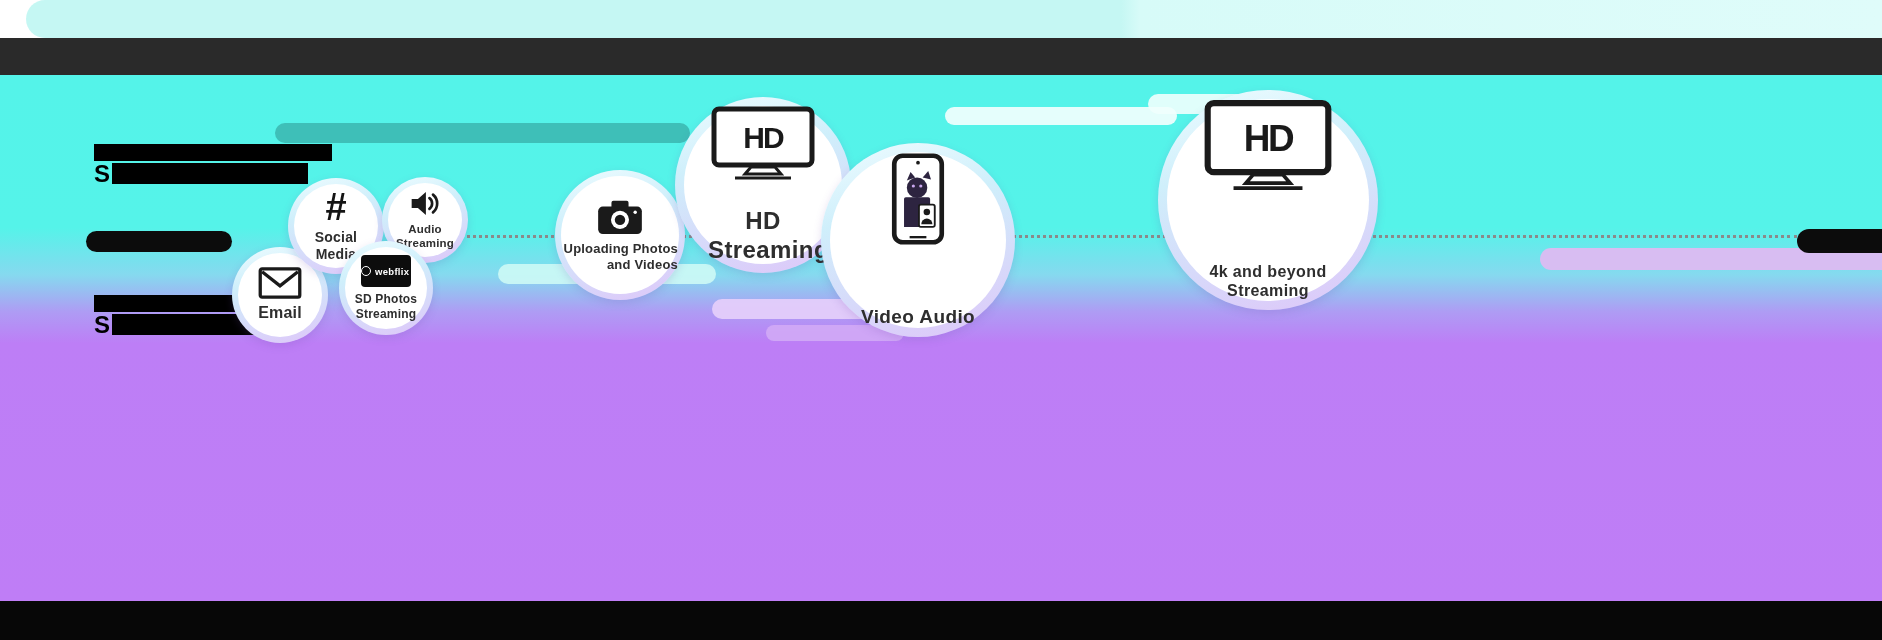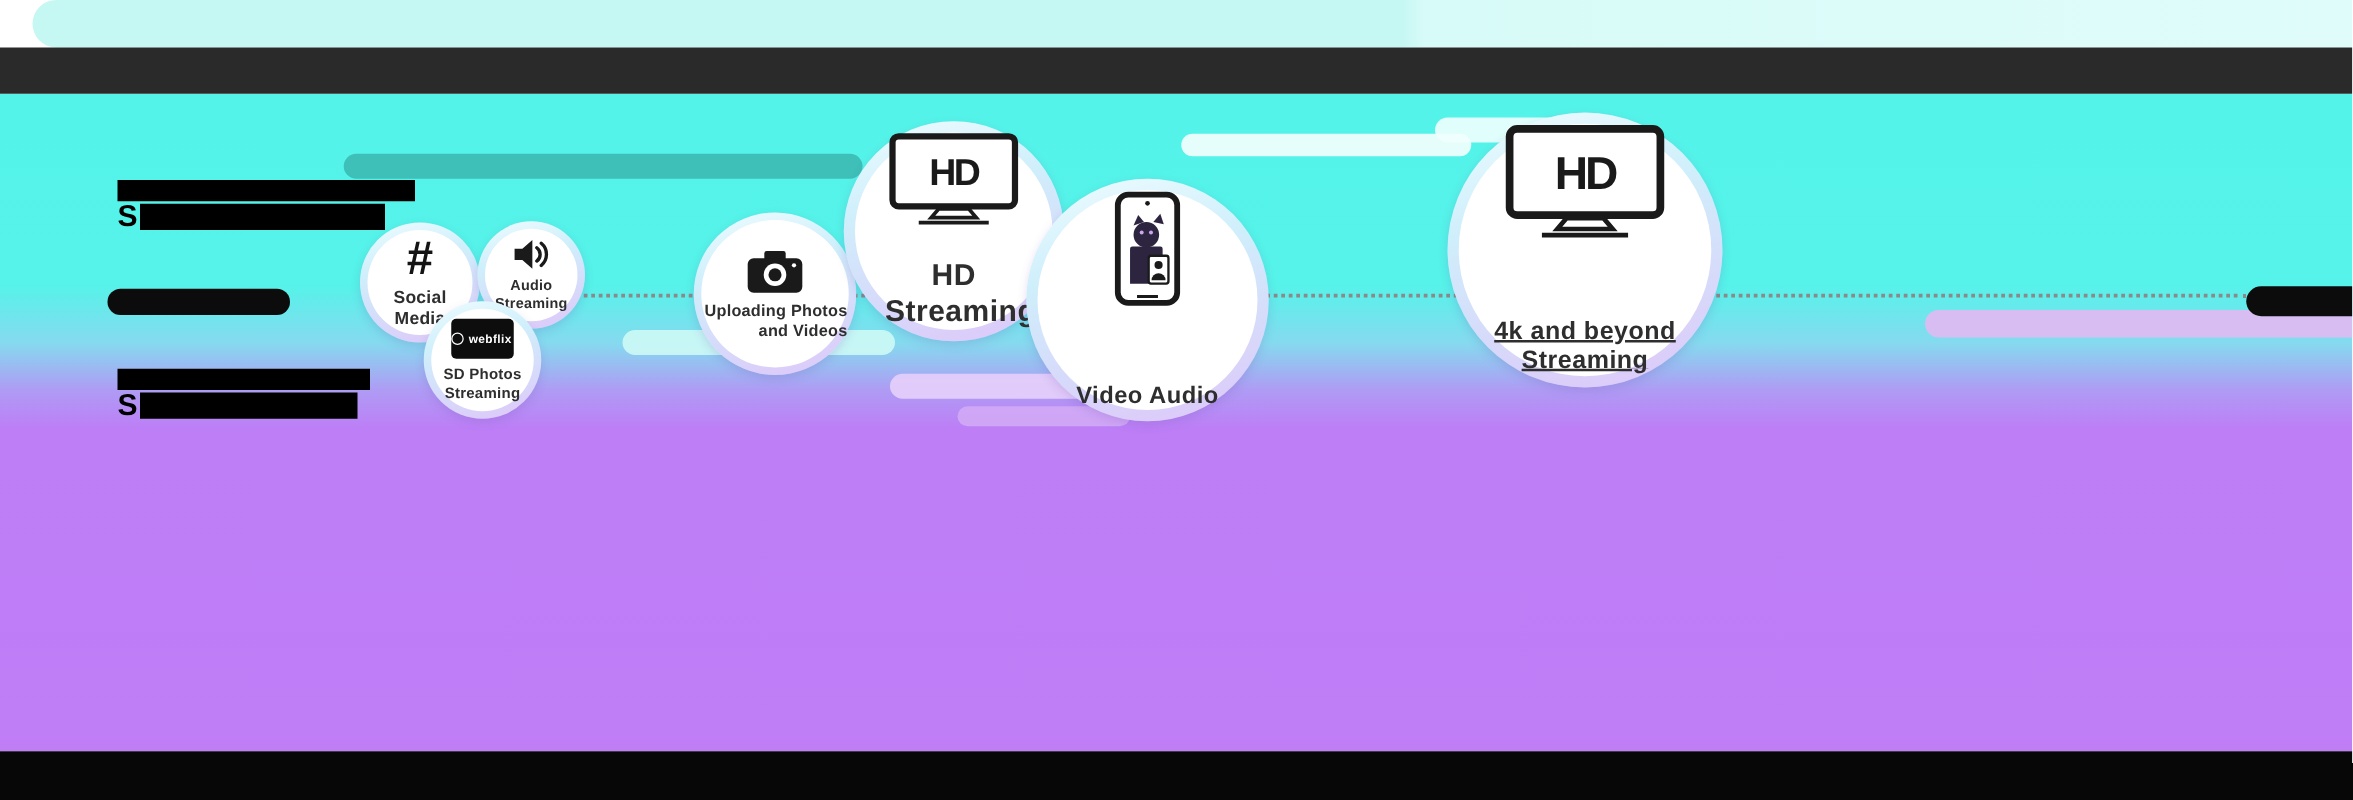--- a/index.html
+++ b/index.html
@@ -70,21 +70,21 @@
   .b-videochat  { left:821px;  top:143px; width:194px; height:194px; }
   .b-4k         { left:1158px; top:90px;  width:220px; height:220px; }
 
   .b-email .bubble-label  { font-size:16px; }
   .b-social .bubble-label { font-size:14px; font-weight:600; width:64px; }
   .b-audio .bubble-label  { font-size:11.5px; width:70px; }
   .b-sd .bubble-label     { font-size:12px; width:78px; }
   .b-upload .bubble-label { font-size:13px; width:116px;text-align:right; }
   .b-hd .bubble-label     { font-size:24px; font-weight:600; width:110px; letter-spacing:0.4px; }
   .b-videochat .bubble-label { font-size:19px; font-weight:600; white-space:nowrap; letter-spacing:0.4px; }
-  .b-4k .bubble-label     { font-size:20px; font-weight:600; width:152px; letter-spacing:0.4px;text-decoration:underline; }
+  .b-4k .bubble-label     { font-size:16px; font-weight:600; width:152px; letter-spacing:0.4px; }
 
   
   .hash-glyph { font-size:38px; font-weight:800; color:#141414; line-height:0.9; }
   .webflix-screen {
     width:50px; height:32px; background:#0d0d0d; border-radius:4px;
     display:flex; align-items:center; justify-content:flex-start; gap:4px;
   }
   .wf-ring { width:8px; height:8px; border:1.5px solid #ffffff; border-radius:50%; display:inline-block; }
   .webflix-text { color:#ffffff; font-size:9.5px; font-weight:700; letter-spacing:0.3px; }
   svg text { font-family:"Liberation Sans", sans-serif; }
@@ -118,20 +118,29 @@
   </div>
 
   <div class="redact redact-b">
     <div class="rbar" style="width:202px;height:17px"></div>
     <div class="rline">
       <span class="rprefix">S</span>
       <div class="rbar" style="width:174px;height:21px"></div>
     </div>
   </div>
 
+  <div class="bubble b-email">
+    <div class="bubble-inner">
+      <svg width="44" height="32" viewBox="0 0 46 34">
+        <rect x="2" y="2" width="42" height="30" rx="2" fill="none" stroke="#1a1a1a" stroke-width="3.5"></rect>
+        <path d="M4 5 L23 20 L42 5" fill="none" stroke="#1a1a1a" stroke-width="3.5"></path>
+      </svg>
+      <div class="bubble-label">Email</div>
+    </div>
+  </div>
 
   <div class="bubble b-social">
     <div class="bubble-inner">
       <div class="hash-glyph">#</div>
       <div class="bubble-label">Social Media</div>
     </div>
   </div>
 
   <div class="bubble b-audio">
     <div class="bubble-inner">

